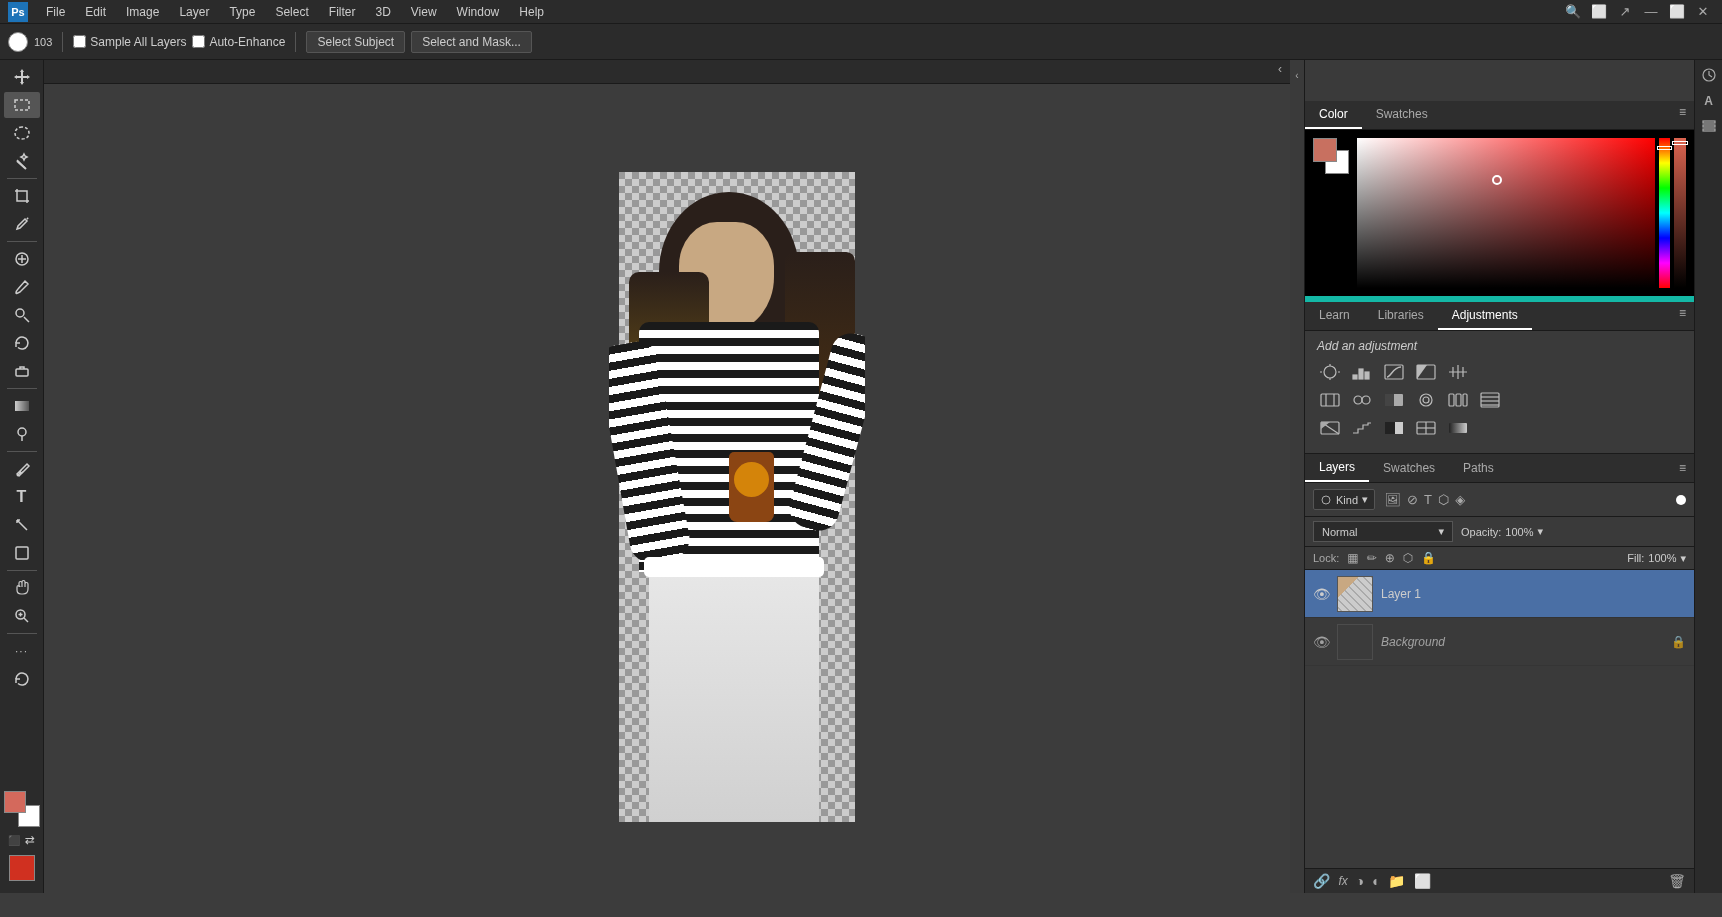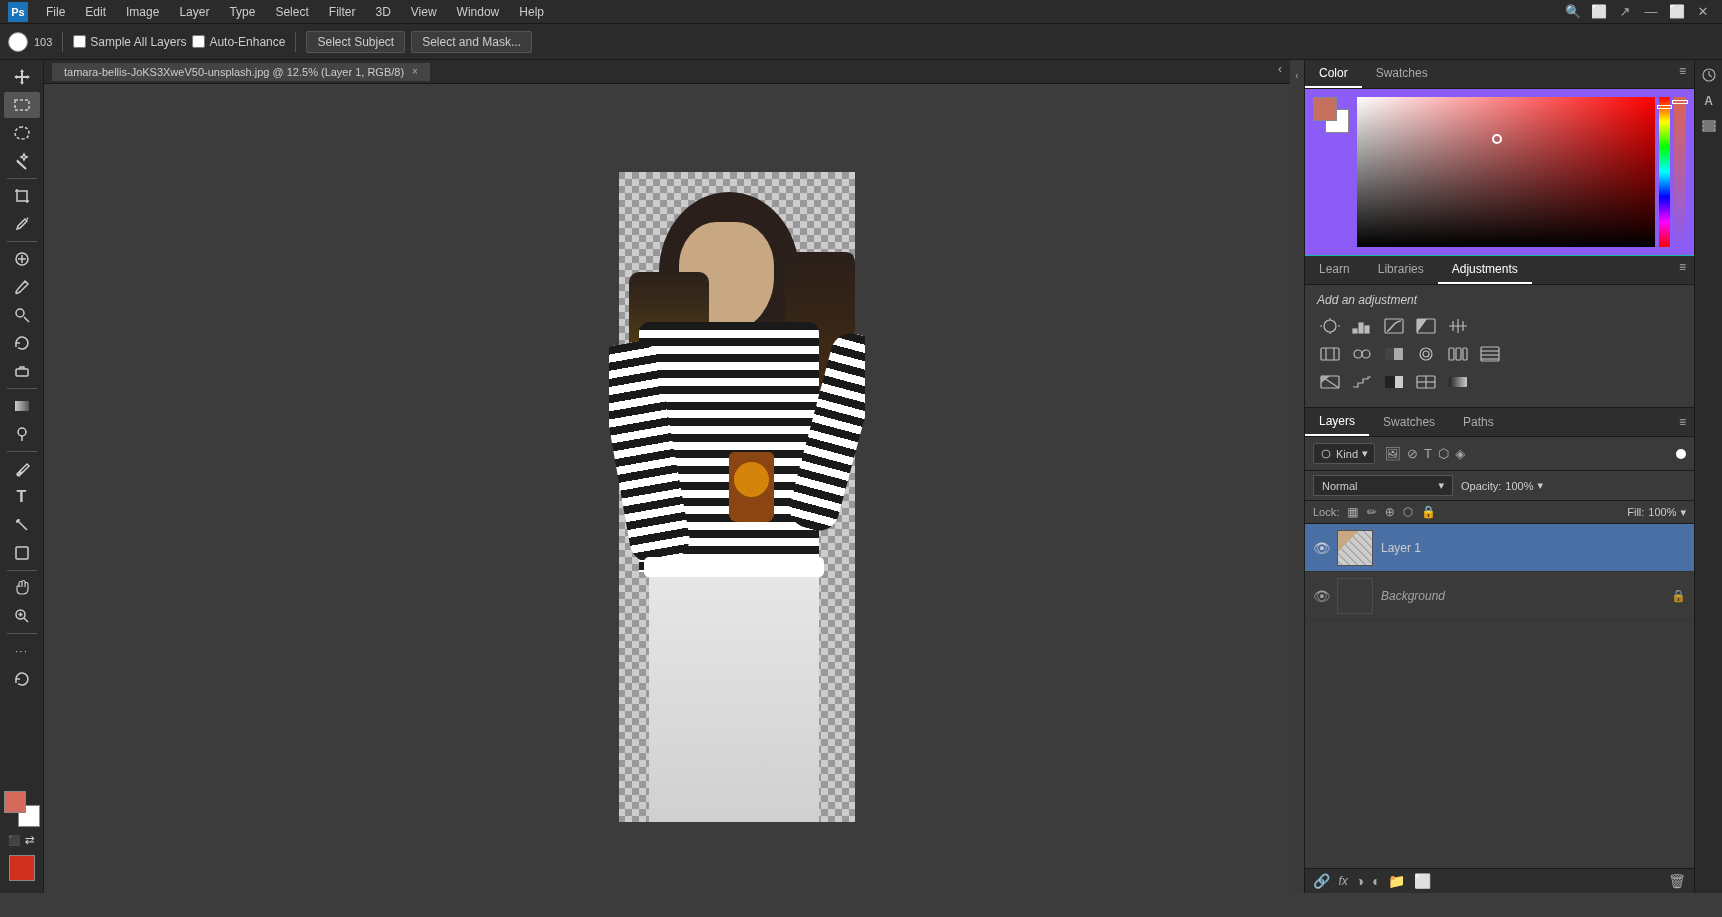--- a/index.html
+++ b/index.html
@@ -40,21 +40,21 @@
     .tab { background: #444; padding: 3px 12px; font-size: 11px; color: #ccc; display: flex; align-items: center; gap: 8px; }
     .tab-close { color: #aaa; cursor: pointer; font-size: 10px; }
     #canvas-scroll { position: relative; width: 100%; height: calc(100% - 24px - 24px); overflow: hidden; display: flex; align-items: center; justify-content: center; }
 
     #status-bar { height: 24px; background: #2b2b2b; border-top: 1px solid #1a1a1a; display: flex; align-items: center; padding: 0 8px; gap: 8px; font-size: 11px; color: #aaa; }
 
     
     #right-panel { width: 390px; background: #3a3a3a; border-left: 1px solid #1a1a1a; display: flex; flex-direction: column; overflow: hidden; }
 
     
-    #color-panel { background: #8b5cf6; border-bottom: 1px solid #14b8a6; padding: 0; }
+    #color-panel { background: #000000; border-bottom: 6px solid #14b8a6; padding: 0; margin-top: 41px; }
     .panel-tab-bar { display: flex; background: #2e2e2e; border-bottom: 1px solid #1a1a1a; }
     .panel-tab { padding: 6px 14px; font-size: 12px; color: #aaa; cursor: pointer; }
     .panel-tab.active { color: white; border-bottom: 2px solid white; }
     .panel-options-btn { margin-left: auto; padding: 4px 8px; color: #aaa; cursor: pointer; }
 
     .color-content { display: flex; padding: 8px; gap: 8px; }
     .color-squares { display: flex; flex-direction: column; gap: 4px; }
     .color-picker-area { flex: 1; position: relative; }
     #color-gradient { width: 100%; height: 150px; position: relative; cursor: crosshair; }
     .grad-main { width: 100%; height: 100%; background: linear-gradient(to bottom, transparent, black), linear-gradient(to right, white, red); position: relative; }
@@ -287,24 +287,20 @@
       <div style="margin-top:4px; display:flex; align-items:center; justify-content:center; gap:4px;">
         <div style="color:#ccc; font-size:10px;">⬛</div>
         <div style="color:#ccc; font-size:12px;">⇄</div>
       </div>
       <div style="margin-top:6px; width:26px; height:26px; background:#d03020; border:1px solid #888; display:flex; align-items:center; justify-content:center;"></div>
     </div>
   </div>
 
   <div id="canvas-area">
     <div id="tab-bar">
-      <div class="tab">
-        <span>tamara-bellis-JoKS3XweV50-unsplash.jpg @ 12.5% (Layer 1, RGB/8)</span>
-        <span class="tab-close">×</span>
-      </div>
       <div style="position:absolute;right:8px;top:2px; color:#aaa; font-size:12px; cursor:pointer;">‹</div>
     </div>
 
     <div id="canvas-scroll">
 
       <div style="position:absolute; top:0; left:0; width:100%; height:100%; background:#3c3c3c;"></div>
 
       <div style="position:relative; width:436px; height:650px; left:50px; top:20px;">
 
         <div style="position:absolute; top:0; left:0; width:100%; height:100%; background-image: linear-gradient(45deg, #999 25%, transparent 25%), linear-gradient(-45deg, #999 25%, transparent 25%), linear-gradient(45deg, transparent 75%, #999 75%), linear-gradient(-45deg, transparent 75%, #999 75%); background-size: 14px 14px; background-position: 0 0, 0 7px, 7px -7px, -7px 0px; background-color: #ccc;"></div>

